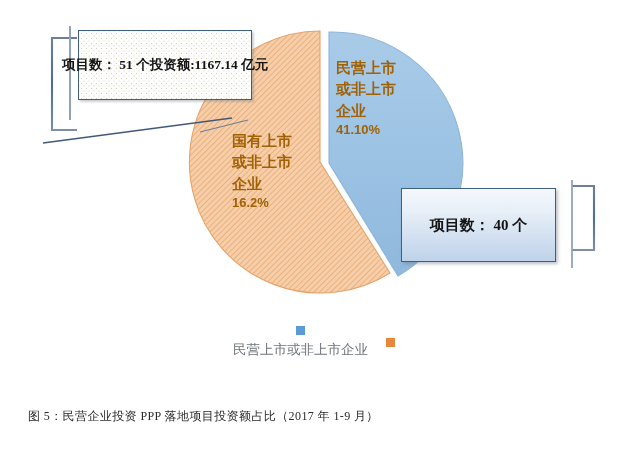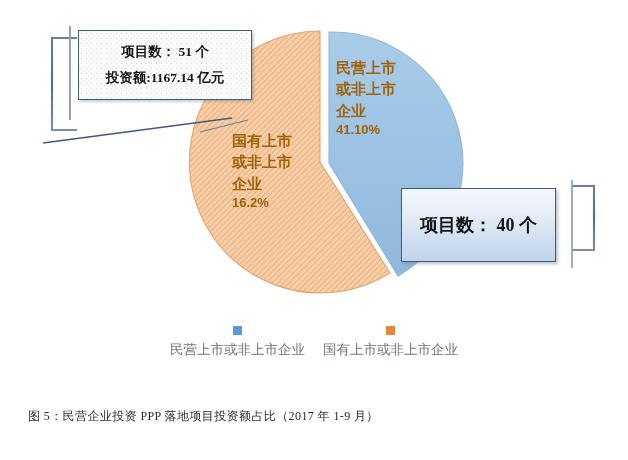--- a/index.html
+++ b/index.html
@@ -27,21 +27,21 @@
     height: 460px;
     overflow: visible;
   }
 
   
   .callout {
     position: absolute;
     box-sizing: border-box;
     border: 1px solid #3f5f80;
     display: flex;
-    flex-direction: column;
+    flex-direction: row;
     align-items: center;
     justify-content: center;
     text-align: center;
     font-weight: bold;
     color: #141414;
     letter-spacing: 0px;
   }
   #callout-projects {
     left: 78px;
     top: 30px;
@@ -64,21 +64,21 @@
     box-shadow: 2px 2px 3px rgba(110,120,135,0.45);
   }
   .callout-line {
     font-size: 13.5px;
     line-height: 1.9;
     white-space: nowrap;
     font-family: "Liberation Serif", "DejaVu Serif", serif;
     font-weight: bold;
   }
   #callout-projects .callout-line { font-size: 13.5px; }
-  #callout-soe .callout-line { font-size: 18px; }
+  #callout-soe .callout-line { font-size: 15px; }
 
   
   .slice-label {
     position: absolute;
     font-weight: bold;
     color: #a16207;
     line-height: 1.42;
     white-space: nowrap;
   }
   #slice-label-private {
@@ -214,19 +214,18 @@
     <div class="slice-pct">16.2%</div>
   </div>
 
   <div id="legend">
     <div class="legend-item">
       <span class="legend-swatch" style="background:#5B9BD5;"></span>
       <span class="legend-text">民营上市或非上市企业</span>
     </div>
     <div class="legend-item">
       <span class="legend-swatch" style="background:#E8863C;"></span>
-      <span class="legend-text">国有上市或非上市企业</span>
     </div>
   </div>
 
   <div id="caption">图 5：民营企业投资 PPP 落地项目投资额占比（2017 年 1-9 月）</div>
 
 </div>
 
 </body></html>

